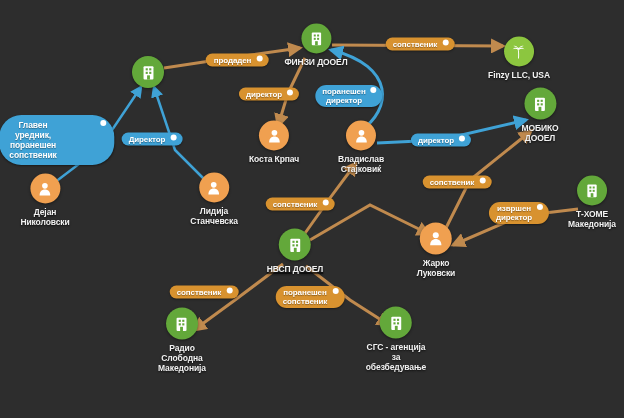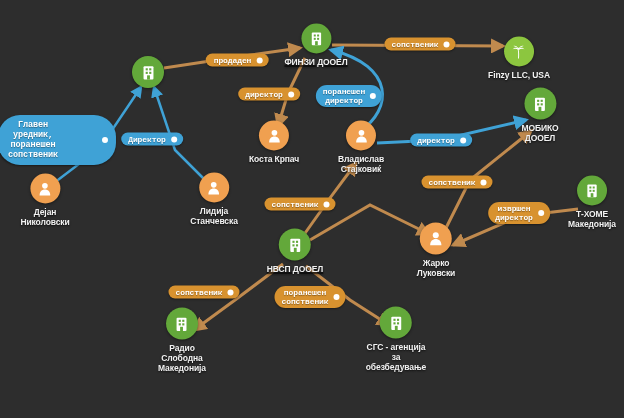--- a/index.html
+++ b/index.html
@@ -48,26 +48,25 @@
     text-align: center;
     white-space: pre-line;
     text-shadow: 0 1px 2px rgba(0,0,0,0.75);
     letter-spacing: -0.1px;
   }
   
   .edge-label {
     position: absolute;
     transform: translate(-50%, -50%);
     display: flex;
-    align-items: center;
+    align-items: flex-start;
     border-radius: 999px;
     padding: 2px 6px 2px 7px;
     z-index: 8;
     box-shadow: 0 1px 2px rgba(0,0,0,0.4);
-    font-family: Liberation Mono, monospace;
   }
   .edge-label .pill-text {
     color: #ffffff;
     font-size: 8px;
     line-height: 9px;
     font-weight: bold;
     text-align: center;
     white-space: pre-line;
     letter-spacing: -0.1px;
     text-shadow: 0 1px 1px rgba(0,0,0,0.35);
@@ -151,21 +150,21 @@
           <rect x="5" y="3" width="14" height="19" rx="1.5" fill="#ffffff"></rect>
           <rect x="8" y="6" width="3" height="3" fill="#63a83a"></rect>
           <rect x="13" y="6" width="3" height="3" fill="#63a83a"></rect>
           <rect x="8" y="11" width="3" height="3" fill="#63a83a"></rect>
           <rect x="13" y="11" width="3" height="3" fill="#63a83a"></rect>
           <rect x="10" y="16" width="4" height="6" fill="#63a83a"></rect>
         </svg>
     </div>
   </div>
 
-  <div class="node" style="left:316px; top:45px;text-decoration:underline;">
+  <div class="node" style="left:316px; top:45px;">
     <div class="node-circle" style="width:30px;height:30px;background:#63a83a;">
       <svg width="16" height="16" viewBox="0 0 24 24">
           <rect x="5" y="3" width="14" height="19" rx="1.5" fill="#ffffff"></rect>
           <rect x="8" y="6" width="3" height="3" fill="#63a83a"></rect>
           <rect x="13" y="6" width="3" height="3" fill="#63a83a"></rect>
           <rect x="8" y="11" width="3" height="3" fill="#63a83a"></rect>
           <rect x="13" y="11" width="3" height="3" fill="#63a83a"></rect>
           <rect x="10" y="16" width="4" height="6" fill="#63a83a"></rect>
         </svg>
     </div>

